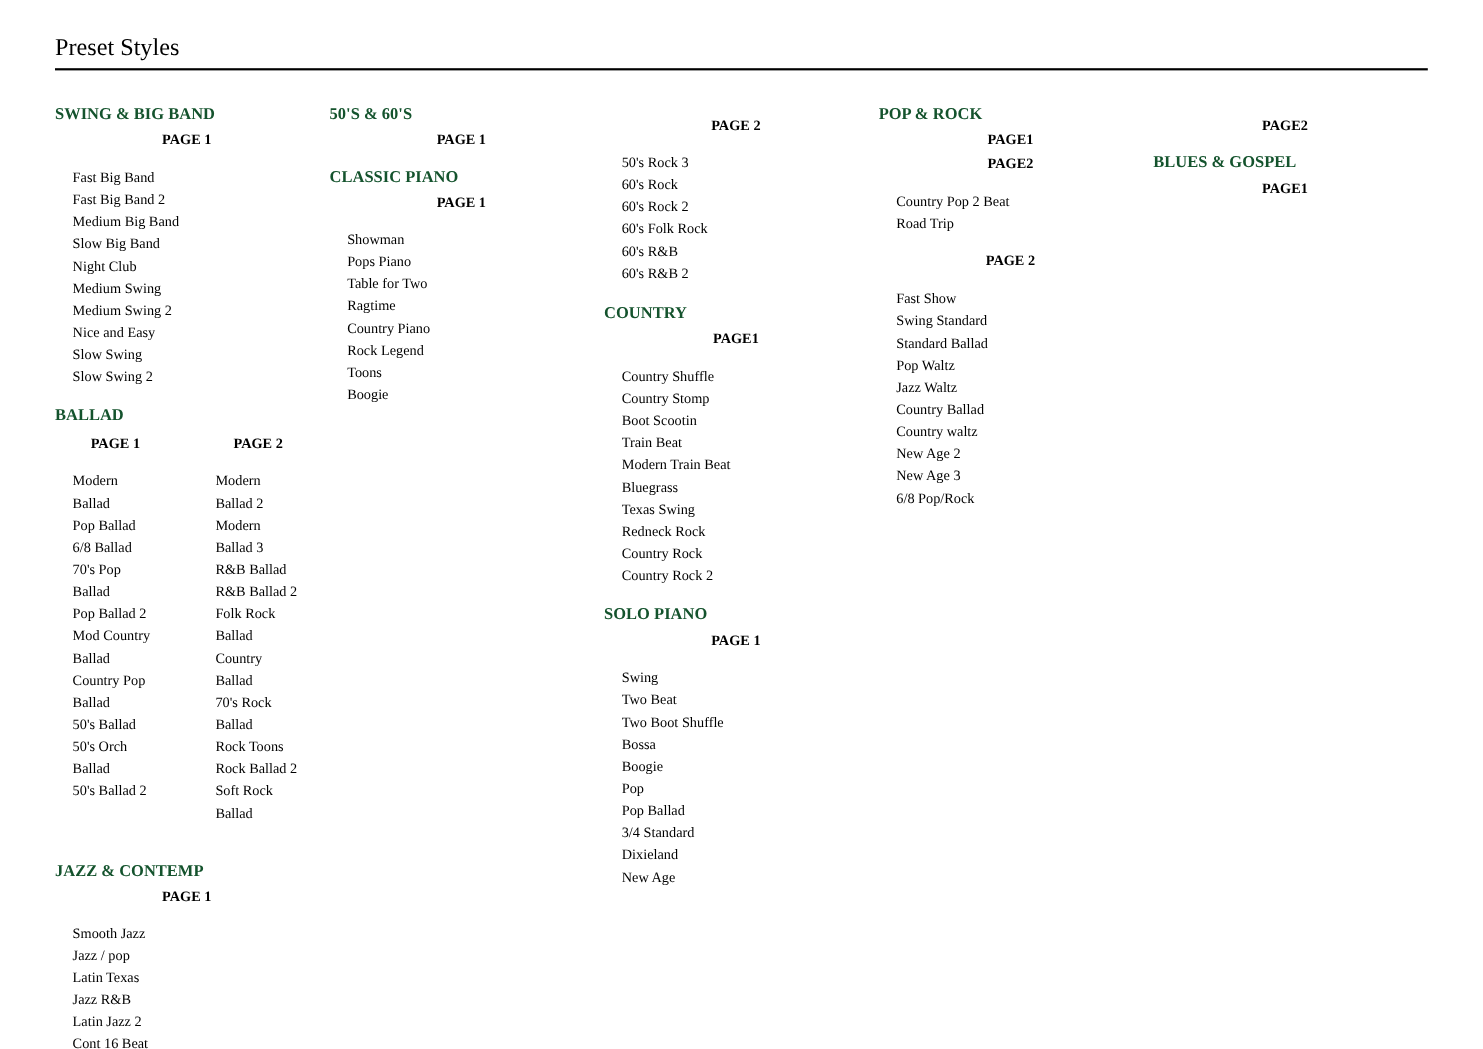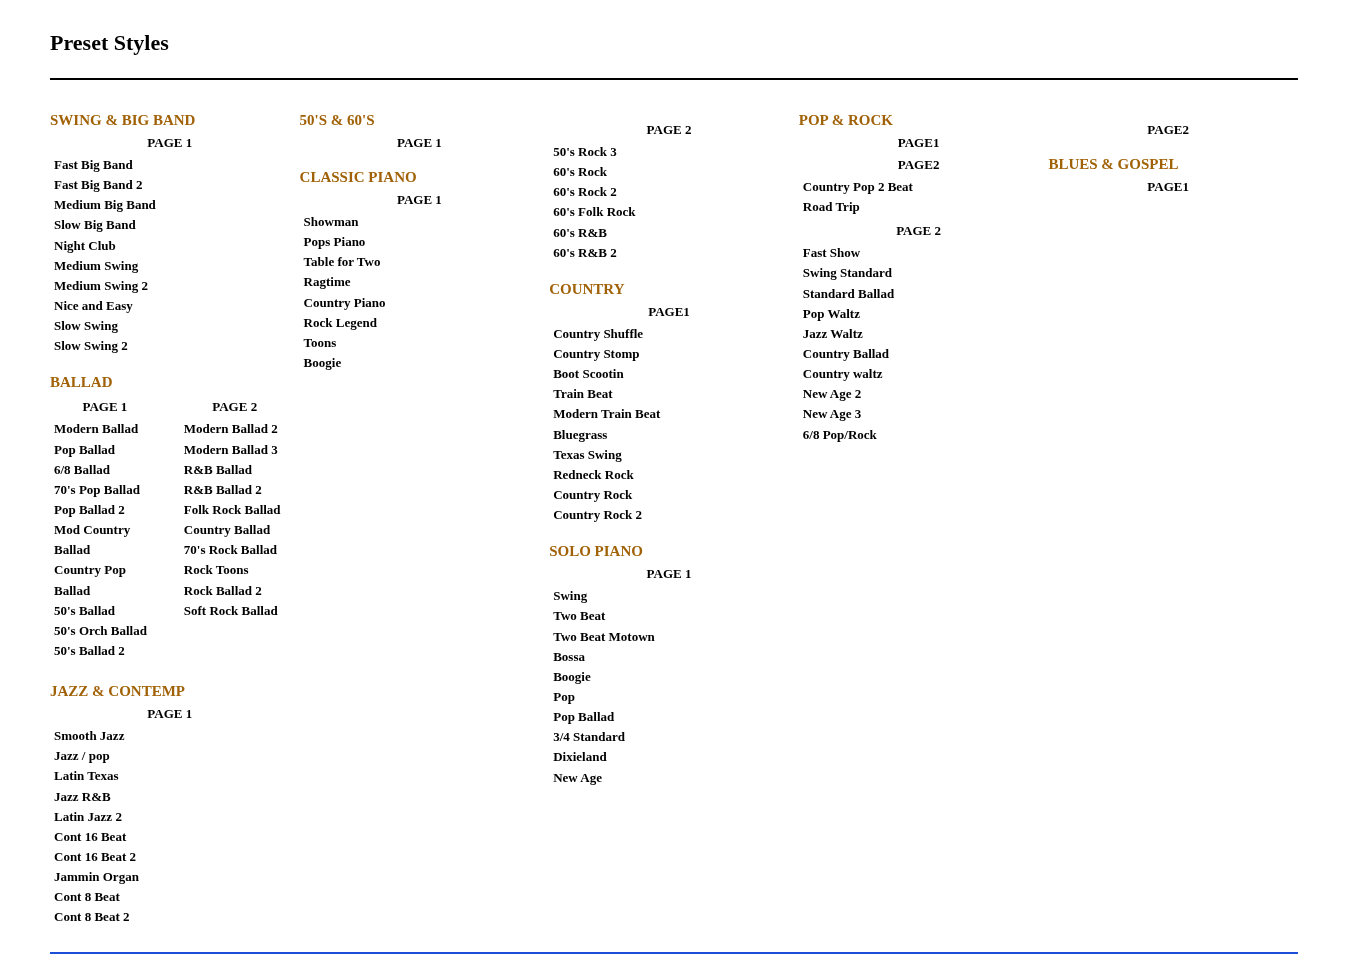--- a/index.html
+++ b/index.html
@@ -7,54 +7,53 @@
       font-family: Times New Roman, Times, serif;
       font-size: 13px;
       background: #fff;
       color: #000;
       padding: 30px 50px 40px 50px;
       width: 1348px;
       min-height: 954px;
     }
     h1.page-title {
       font-size: 22px;
-      font-weight: bold;
+      font-weight: normal;
       border-bottom: 2px solid #000;
-      padding-bottom: 22px;
+      padding-bottom: 6px;
       margin-bottom: 14px;
     }
     .columns-wrapper {
       display: flex;
       flex-direction: row;
       gap: 0;
       width: 100%;
     }
     .col {
       flex: 1;
       padding-right: 10px;
     }
     .section-title {
       font-size: 15px;
       font-weight: bold;
-      color: #a16207;
+      color: #14532d;
       margin-top: 18px;
       margin-bottom: 2px;
     }
     .page-label {
       font-size: 13px;
       font-weight: bold;
       margin-top: 6px;
       margin-bottom: 2px;
       text-align: center;
     }
     .items-list {
       list-style: none;
-      margin: 4px;
+      margin: 16px;
       padding: 0;
-      font-weight: bold;
     }
     .items-list li {
       font-size: 13px;
       line-height: 1.55;
     }
     .footer {
       border-top: 3px solid #1d4ed8;
       display: flex;
       justify-content: space-between;
       margin-top: 20px;
@@ -206,21 +205,21 @@
         <li>Country Rock 2</li>
       </ul>
     </div>
 
     <div>
       <div class="section-title">SOLO PIANO</div>
       <div class="page-label">PAGE 1</div>
       <ul class="items-list">
         <li>Swing</li>
         <li>Two Beat</li>
-        <li>Two Beat Motown</li>
+        <li>Two Boot Shuffle</li>
         <li>Bossa</li>
         <li>Boogie</li>
         <li>Pop</li>
         <li>Pop Ballad</li>
         <li>3/4 Standard</li>
         <li>Dixieland</li>
         <li>New Age</li>
       </ul>
     </div>
 

